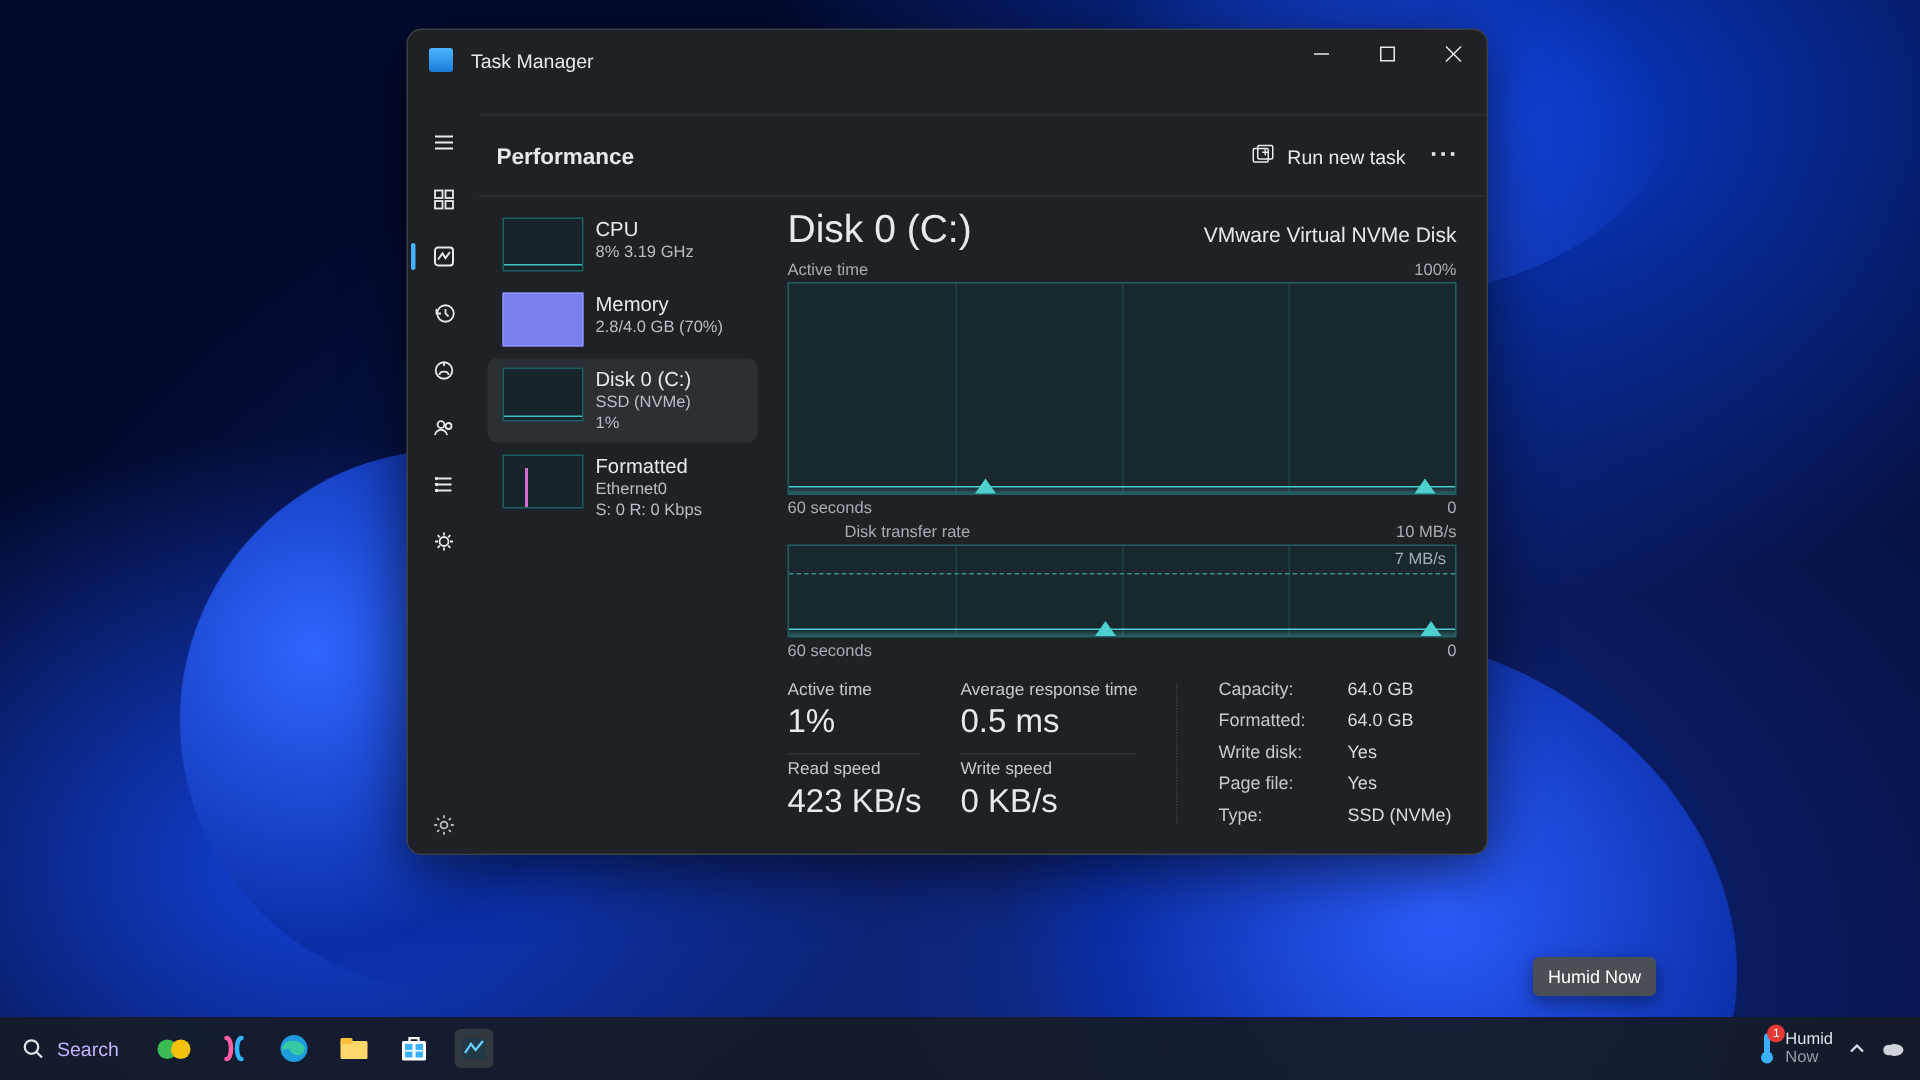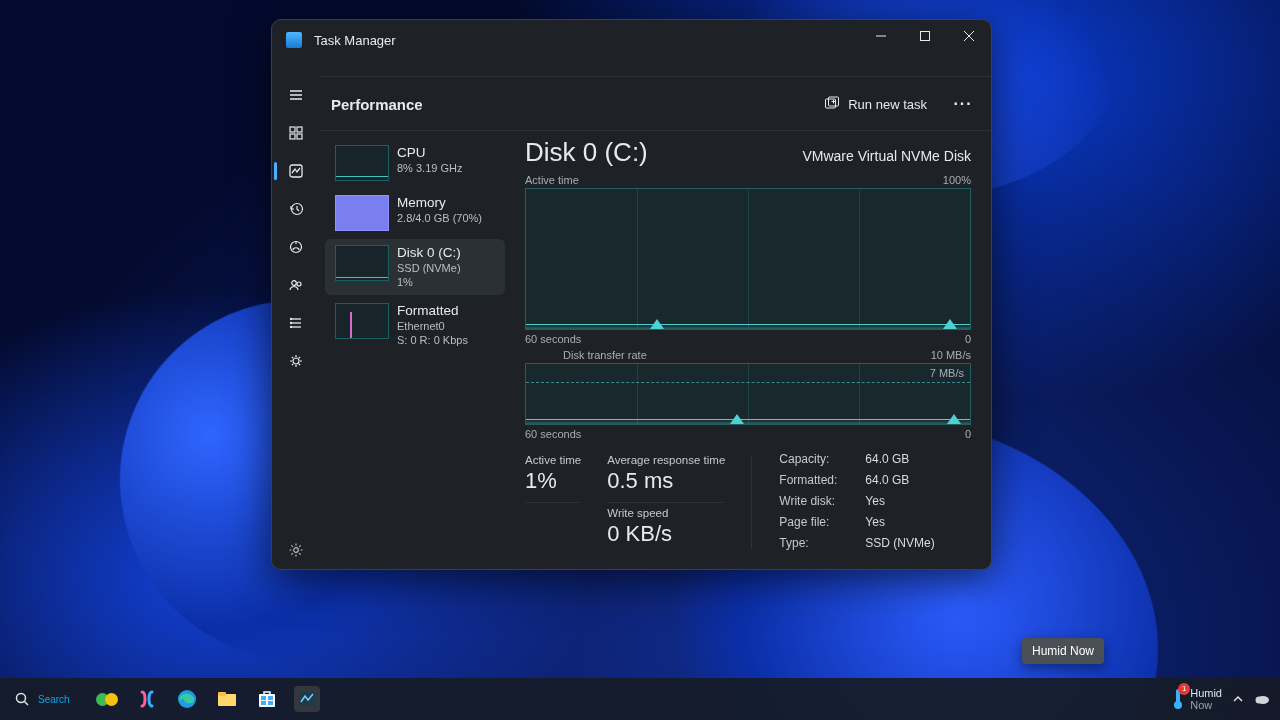--- a/index.html
+++ b/index.html
@@ -13,21 +13,21 @@
   
   .window{position:absolute;left:271px;top:19px;width:719px;height:549px;border-radius:10px;background:#1e2226;border:1px solid #3b4046;box-shadow:0 10px 40px rgba(0,0,0,.6);color:#e7eaed;overflow:hidden;}
   .titlebar{height:40px;display:flex;align-items:center;position:relative;}
   .titlebar .app-icon{width:16px;height:16px;margin-left:14px;background:linear-gradient(#4db6ff,#1a7bd6);border-radius:2px;}
   .titlebar .title{margin-left:12px;font-size:13px;color:#e7eaed;text-align:center;}
   .win-controls{position:absolute;right:0;top:0;display:flex;}
   .win-btn{width:44px;height:32px;display:flex;align-items:center;justify-content:center;font-size:11px;color:#e7eaed;}
   
   .header{position:absolute;left:47px;right:0;top:56px;height:54px;display:flex;align-items:center;padding:0 12px;border-top:1px solid #2b3036;}
   .header-title{font-size:15px;font-weight:600;}
-  .header-right{margin-left:auto;display:flex;align-items:center;gap:10px;}
+  .header-right{margin-left:auto;display:flex;align-items:center;}
   .run-task{display:flex;align-items:center;gap:8px;font-size:13px;padding:6px 10px;border-radius:4px;}
   .more-btn{width:32px;height:32px;display:flex;align-items:center;justify-content:center;border-radius:4px;font-weight:700;letter-spacing:1px;}
   
   .nav{width:47px;background:#1e2226;display:flex;flex-direction:column;align-items:center;padding-top:0;position:absolute;left:0;top:56px;bottom:0;}
   .nav-item{width:47px;height:38px;display:flex;align-items:center;justify-content:center;position:relative;}
   .nav-item.selected::before{content:"";position:absolute;left:2px;top:10px;width:3px;height:18px;background:#46b2ff;border-radius:2px;}
   .nav .spacer{flex:1;}
   
   .content{position:absolute;left:47px;right:0;top:110px;bottom:0;display:flex;border-top:1px solid #2b3036;}
   
@@ -61,21 +61,21 @@
   .stat-col{display:flex;flex-direction:column;}
   .stat-label{font-size:11.5px;color:#c5cace;}
   .stat-value{font-size:22px;margin-top:2px;}
   .stat-block{padding:2px 0 6px;}
   .vr{width:1px;background:#2b3036;margin:4px 0;}
   .vr.dotted{background:none;border-left:1px dotted #3b4046;}
   .kv{display:grid;grid-template-columns:86px auto;row-gap:4px;font-size:12px;color:#d8dce0;}
   .kv .k{color:#c5cace;}
   
   .taskbar{position:absolute;left:0;right:0;bottom:0;height:42px;background:rgba(22,27,38,.92);display:flex;align-items:center;color:#e0e4ea;backdrop-filter:blur(8px);}
-  .search{display:flex;align-items:center;gap:8px;padding:0 14px;height:100%;font-size:10px;color:#0ea5e9;}
+  .search{display:flex;align-items:center;gap:8px;padding:0 14px;height:100%;font-size:13px;color:#c4b5fd;}
   .tb-icons{display:flex;align-items:center;gap:14px;margin-left:10px;}
   .tb-icon{width:26px;height:26px;border-radius:4px;display:flex;align-items:center;justify-content:center;}
   .tray{margin-left:auto;display:flex;align-items:center;gap:10px;padding-right:10px;}
   .weather{display:flex;align-items:center;gap:6px;font-size:11px;line-height:1.1;}
   .toast{position:absolute;right:176px;bottom:56px;background:#4a4f55;color:#fff;font-size:12px;padding:6px 10px;border-radius:4px;box-shadow:0 4px 12px rgba(0,0,0,.4);}
   .badge{position:absolute;top:-4px;right:-4px;width:12px;height:12px;border-radius:50%;background:#e53935;color:#fff;font-size:8px;display:flex;align-items:center;justify-content:center;}
   svg{display:block;}
 </style>
 </head>
 <body>
@@ -279,20 +279,24 @@
         <span>0</span>
       </div>
 
       <div class="stats">
         <div class="stat-col">
           <div class="stat-block">
             <div class="stat-label">Active time</div>
             <div class="stat-value">1%</div>
           </div>
           <div style="height:1px;background:#2b3036;margin:2px 0;"></div>
+          <div class="stat-block">
+            <div class="stat-label">Read speed</div>
+            <div class="stat-value">423 KB/s</div>
+          </div>
         </div>
         <div class="stat-col">
           <div class="stat-block">
             <div class="stat-label">Average response time</div>
             <div class="stat-value">0.5 ms</div>
           </div>
           <div style="height:1px;background:#2b3036;margin:2px 0;"></div>
           <div class="stat-block">
             <div class="stat-label">Write speed</div>
             <div class="stat-value">0 KB/s</div>

